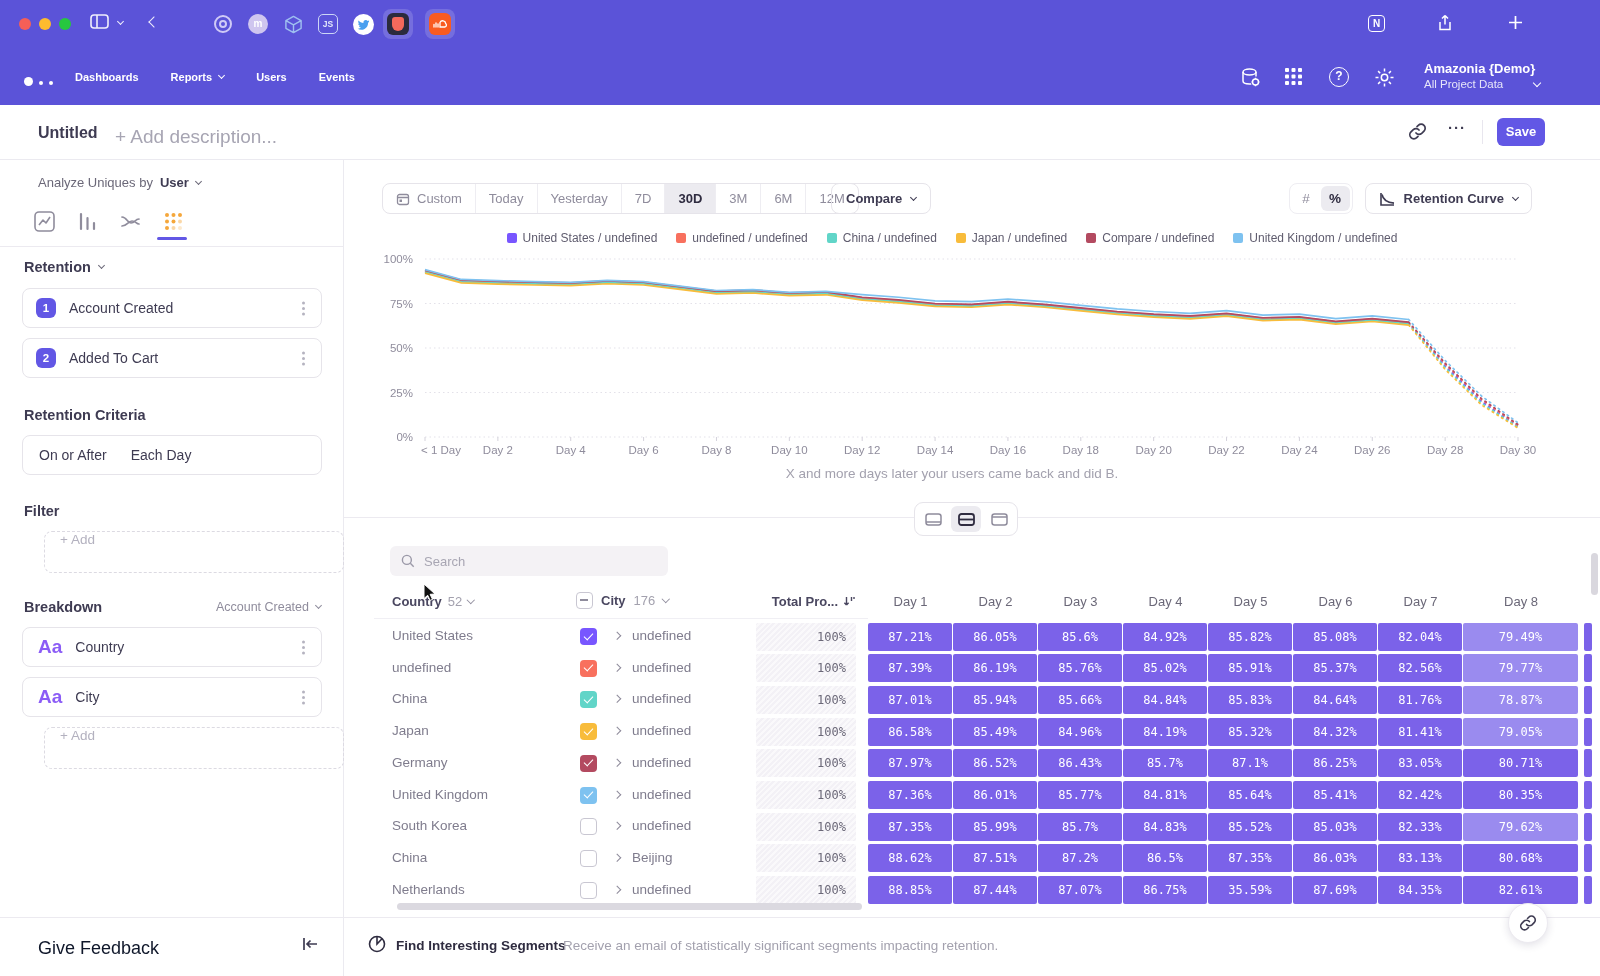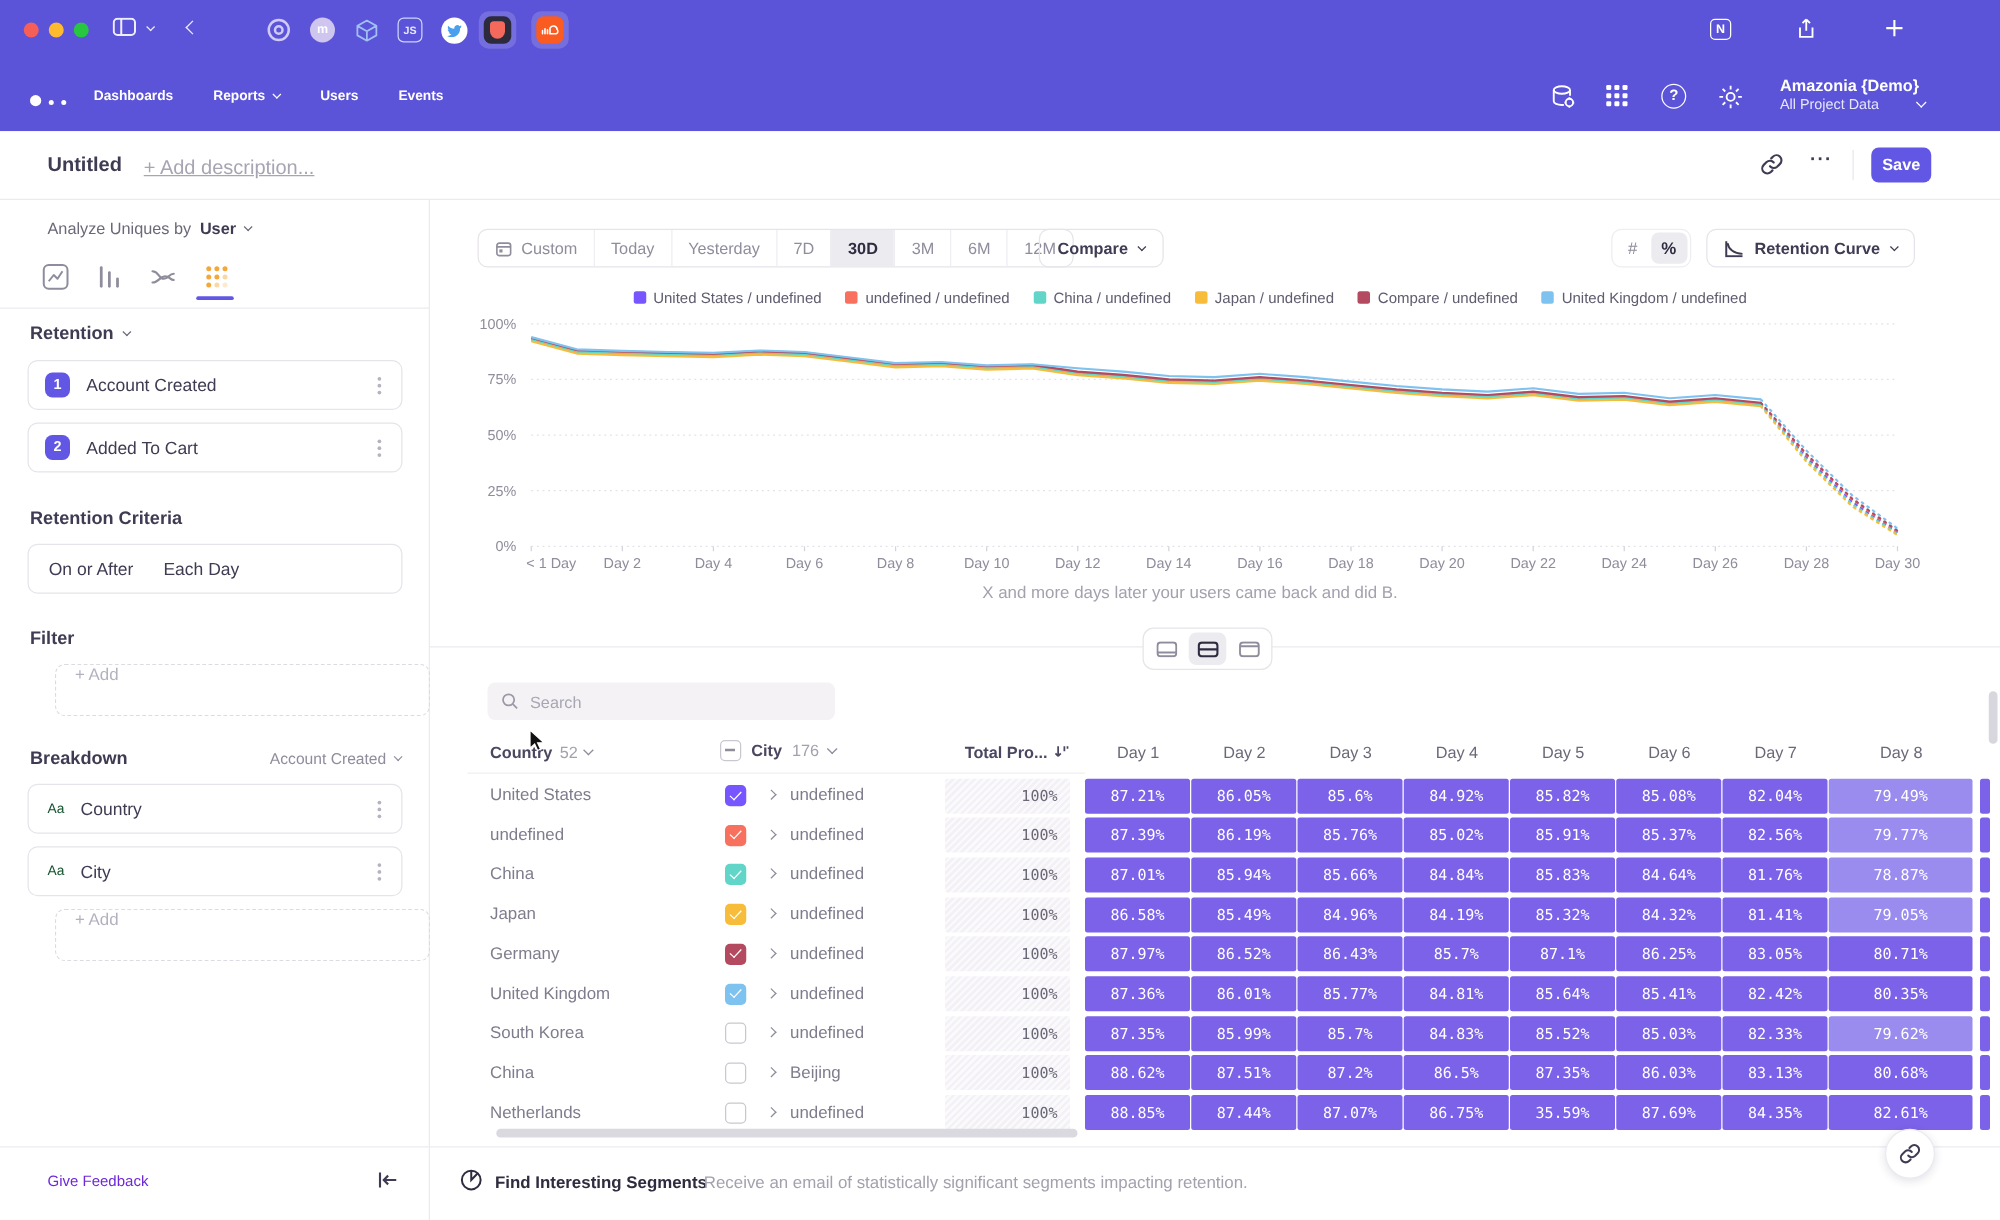--- a/index.html
+++ b/index.html
@@ -29,38 +29,38 @@
   .nav-right-ico { position:absolute; top:19px; width:20px; height:20px; color:#fff; }
   #help-circle { border:1.6px solid #fff; border-radius:50%; font-size:12px; font-weight:bold; text-align:center; line-height:17px; }
   #project { position:absolute; left:1424px; top:13px; color:#fff; }
   #project .pn { font-size:13px; font-weight:700; }
   #project .ps { font-size:11.5px; opacity:.85; margin-top:2px; }
   #project-chev { position:absolute; left:1534px; top:24px; color:#fff; }
 
   
   #rheader { position:absolute; left:0; top:105px; width:1600px; height:55px; background:#fff; border-bottom:1px solid #ebeaf0; }
   #rtitle { position:absolute; left:38px; top:19px; font-size:16px; font-weight:600; color:#3e3b52; }
-  #rdesc { position:absolute; left:115px; top:21px; font-size:16px; color:#a7a5b3;text-decoration:underline; }
+  #rdesc { position:absolute; left:115px; top:21px; font-size:19px; color:#a7a5b3; }
   #link-btn { position:absolute; left:1408px; top:17px; color:#3e3b52; }
   #more-btn { position:absolute; left:1448px; top:14px; color:#3e3b52; font-size:15px; font-weight:bold; letter-spacing:1px; }
   #hdr-div { position:absolute; left:1482px; top:15px; height:24px; border-left:1px solid #e8e6ee; }
   #save-btn { position:absolute; left:1497px; top:13px; width:48px; height:28px; background:#6257e5; color:#fff; border-radius:6px; font-size:13px; font-weight:600; text-align:center; line-height:28px; }
 
   
   #sidebar { position:absolute; left:0; top:160px; width:344px; height:816px; background:#fff; border-right:1px solid #ebeaf0; }
   .sb-label { font-size:13px; color:#6b6878; }
   .sb-strong { font-size:13px; font-weight:600; color:#3e3b52; }
   .sec-title { font-size:14.5px; font-weight:600; color:#3e3b52; display:flex; align-items:center; gap:8px; }
   .card { position:absolute; left:22px; width:300px; height:40px; border:1px solid #e6e4ea; border-radius:8px; background:#fff; display:flex; align-items:center; }
   .card .badge { width:20px; height:20px; margin-left:13px; border-radius:6px; background:#6257e5; color:#fff; font-size:11.5px; font-weight:700; text-align:center; line-height:20px; }
   .card .clabel { margin-left:13px; font-size:14px; color:#3e3b52; }
   .kebab { position:absolute; right:16px; top:50%; margin-top:-1.5px; width:3px; height:3px; border-radius:50%; background:#b5b3c0; box-shadow:0 -5.5px 0 #b5b3c0, 0 5.5px 0 #b5b3c0; }
   .dashed-card { position:absolute; left:22px; width:300px; height:42px; border:1.5px dashed #dcdae2; border-radius:8px; display:flex; align-items:flex-start;margin-left:22px; }
   .dashed-card span { margin-left:15px; font-size:13.5px; color:#b3b1bf; }
-  .aa { margin-left:15px; font-size:11px; font-weight:400; color:#14532d; }
+  .aa { margin-left:15px; font-size:19px; font-weight:700; color:#8b5cf6; }
   #tab-underline { position:absolute; left:157px; top:77px; width:30px; height:3px; background:#6257e5; border-radius:2px; }
   .sb-tab { position:absolute; top:50px; width:26px; height:26px; color:#8f8c9c; }
   #sb-div1 { position:absolute; left:0; top:86px; width:344px; border-top:1px solid #eceaf0; }
   #sb-footer { position:absolute; left:0; top:757px; width:343px; height:59px; border-top:1px solid #eceaf0; }
 
   
   #main { position:absolute; left:344px; top:160px; width:1256px; height:757px; background:#fff; }
   #ranges { position:absolute; left:38px; top:23px; height:31px; display:flex; border:1px solid #e6e4ea; border-radius:8px; overflow:hidden; background:#fff; }
   .range { display:flex; align-items:center; gap:7px; padding:0 13px; font-size:13px; color:#8f8c9c; border-left:1px solid #eeedf2; }
   .range:first-child { border-left:none; }
@@ -112,21 +112,21 @@
   .dcell.light { background:#9a8bef; }
   #hscroll { position:absolute; left:53px; top:743px; width:465px; height:7px; border-radius:4px; background:#dbd9e0; }
   #vscroll { position:absolute; left:1591px; top:553px; width:7px; height:42px; border-radius:4px; background:#d9d7de; }
 
   
   #bottombar { position:absolute; left:344px; top:917px; width:1256px; height:59px; background:#fff; border-top:1px solid #eceaf0; }
   #seg-title { position:absolute; left:52px; top:20px; font-size:13.5px; font-weight:700; color:#2f2c40; }
   #seg-desc { position:absolute; left:219px; top:20px; font-size:13.5px; color:#a3a1ae; }
   #seg-icon { position:absolute; left:24px; top:17px; color:#2f2c40; }
   #fab { position:absolute; left:1508px; top:903px; width:40px; height:40px; border-radius:50%; background:#fff; border:1px solid #eceaf0; box-shadow:0 2px 8px rgba(40,35,80,.14); display:flex; align-items:center; justify-content:center; color:#3e3b52; }
-  #feedback { position:absolute; left:38px; top:20px; font-size:12px; color:#6d28d9; }
+  #feedback { position:absolute; left:38px; top:20px; font-size:18px; color:#0f172a; }
   #collapse { position:absolute; left:302px; top:19px; color:#3e3b52; }
 </style>
 </head>
 <body>
 
 <div id="chrome">
   <span class="tl" style="left:19px;background:#f55f57"></span>
   <span class="tl" style="left:39px;background:#febb2e"></span>
   <span class="tl" style="left:59px;background:#27c73f"></span>
 

